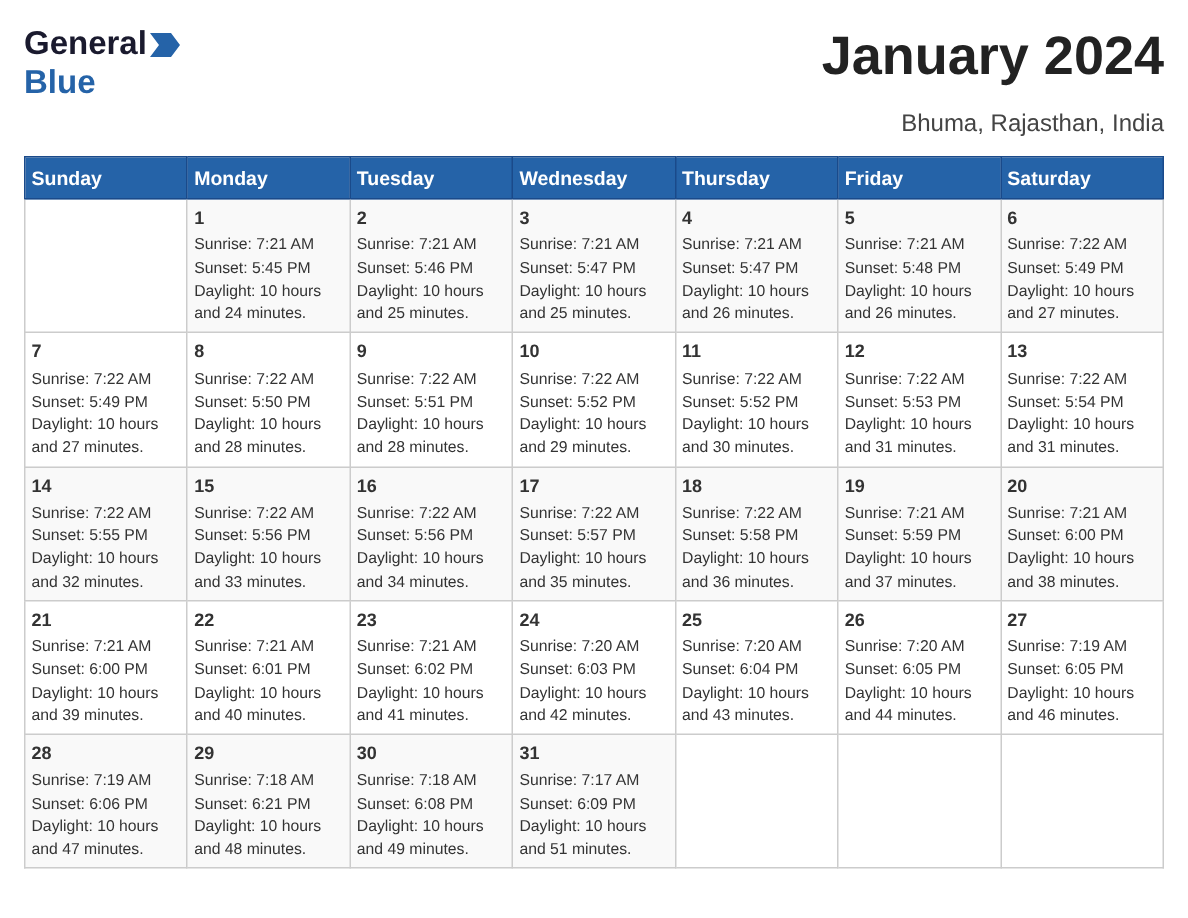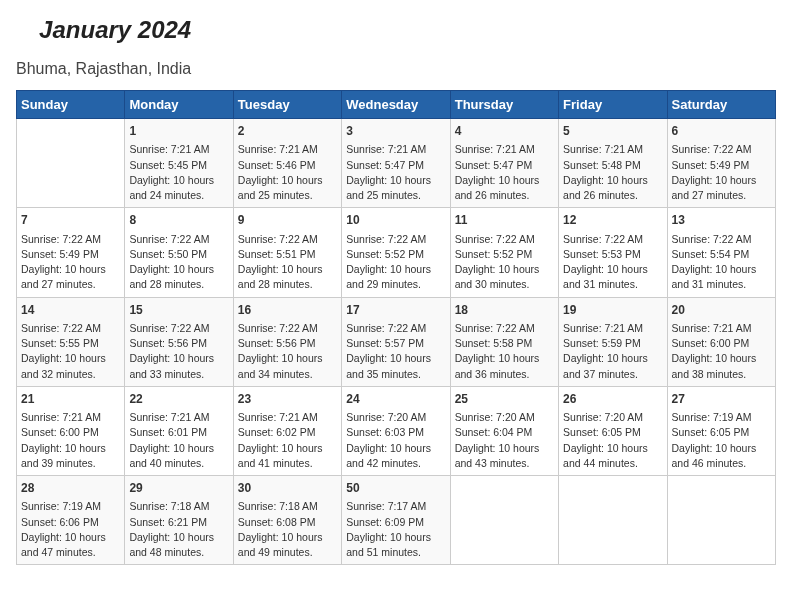--- a/index.html
+++ b/index.html
@@ -17,21 +17,21 @@
       margin-bottom: 12px;
     }
     .logo {
       display: flex;
       flex-direction: column;
       align-items: flex-start;
     }
     .logo-line1 { display: flex; align-items: center; }
     .logo-line2 { color: #2563a8; font-size: 22px; font-weight: bold; }
     .title-block { text-align: right; }
-    .title-block h1 { font-size: 24px; font-weight: bold; color: #222; font-style: italic; }
+    .title-block h1 { font-size: 36px; font-weight: bold; color: #222; }
     .title-block h2 { font-size: 16px; font-weight: normal; color: #444; margin-top: 16px; }
     table {
       width: 100%;
       border-collapse: collapse;
       font-size: 11px;
     }
     thead tr th {
       background: #2563a8;
       color: #fff;
       padding: 6px 4px;
@@ -55,20 +55,29 @@
       font-weight: bold;
       font-size: 12px;
       margin-bottom: 2px;
     }
     .empty-cell { background: #fff !important; }
   </style>
 </head>
 <body>
 
 <div class="header">
+  <div class="logo">
+    <div class="logo-line1">
+      <span style="font-size:22px;font-weight:bold;color:#1a1a2e;">General</span>
+      <svg width="20" height="20" viewBox="0 0 20 20" style="margin-left:2px;margin-top:2px;">
+        <polygon points="0,2 14,2 20,10 14,18 0,18 6,10" fill="#2563a8"></polygon>
+      </svg>
+    </div>
+    <div class="logo-line2">Blue</div>
+  </div>
   <div class="title-block">
     <h1>January 2024</h1>
     <h2>Bhuma, Rajasthan, India</h2>
   </div>
 </div>
 
 <table>
   <thead>
     <tr>
     <th>Sunday</th>
@@ -295,21 +304,21 @@
           <div>and 48 minutes.</div>
         </td>
         <td>
           <div class="day-num">30</div>
           <div>Sunrise: 7:18 AM</div>
           <div>Sunset: 6:08 PM</div>
           <div>Daylight: 10 hours</div>
           <div>and 49 minutes.</div>
         </td>
         <td>
-          <div class="day-num">50</div>
+          <div class="day-num">31</div>
           <div>Sunrise: 7:17 AM</div>
           <div>Sunset: 6:09 PM</div>
           <div>Daylight: 10 hours</div>
           <div>and 51 minutes.</div>
         </td>
         <td class="empty-cell"></td>
         <td class="empty-cell"></td>
         <td class="empty-cell"></td>
       </tr>
     </tbody>

